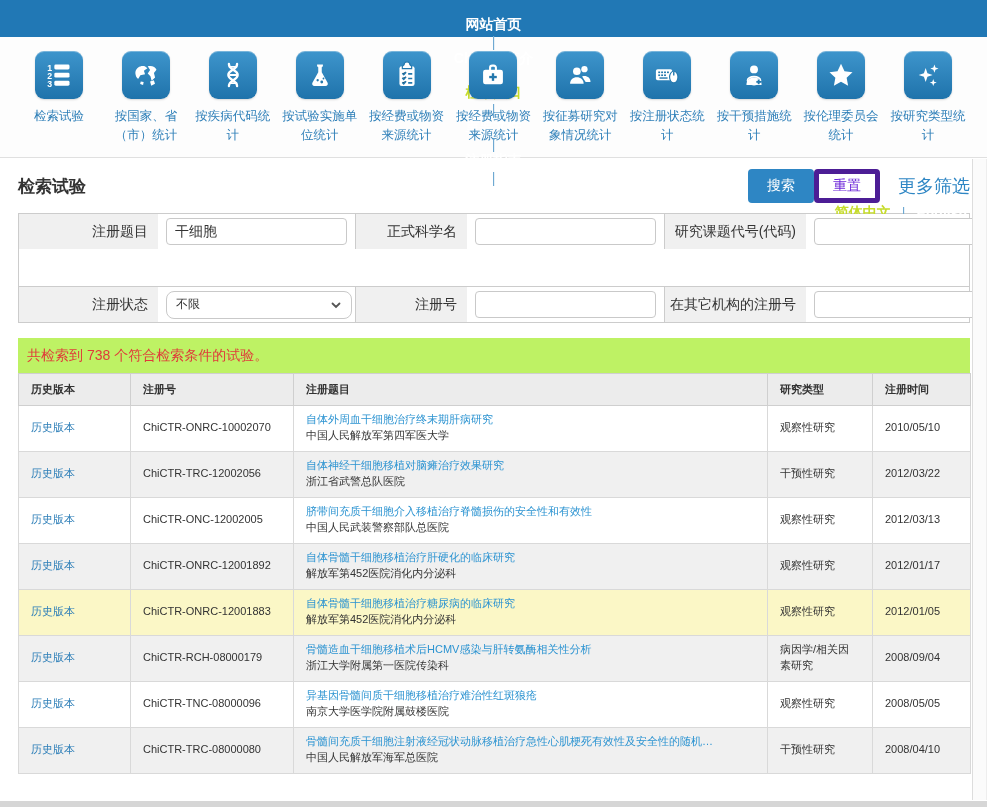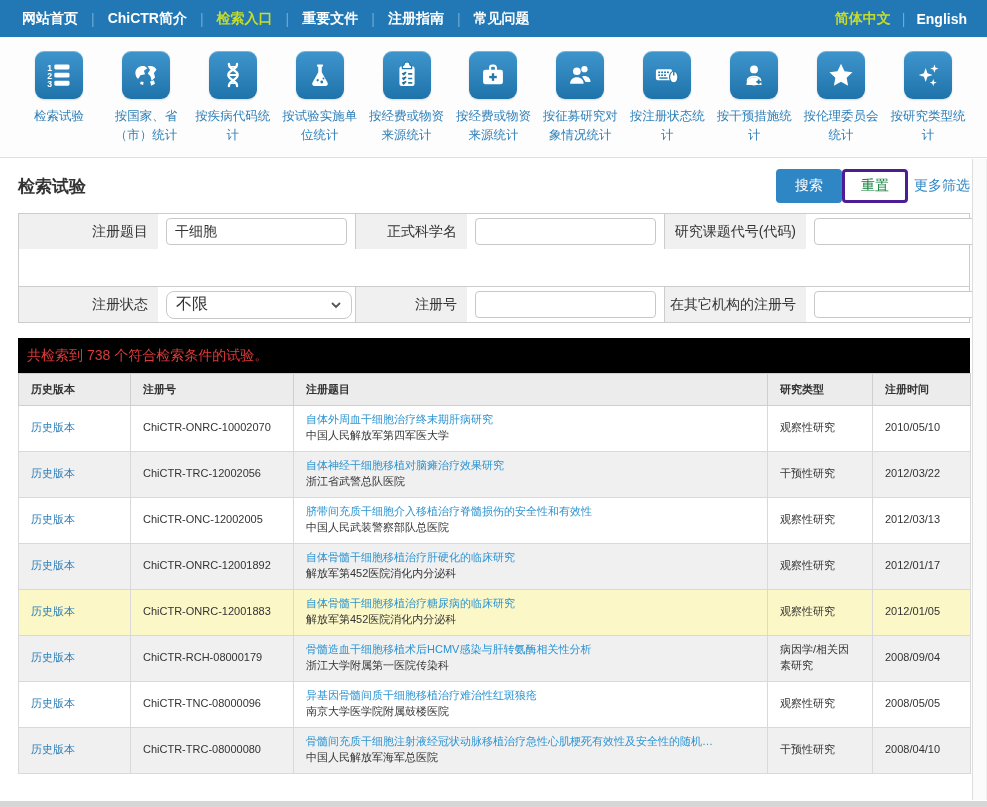--- a/index.html
+++ b/index.html
@@ -2,21 +2,21 @@
 <html><head>
 <meta charset="utf-8">
 <style>
   * { box-sizing: border-box; margin: 0; padding: 0; }
   html,body { width: 987px; height: 807px; overflow: hidden; background:#fff;
     font-family: "Liberation Sans", sans-serif; }
   .page { position: relative; width: 987px; height: 807px; background:#fff; }
 
   
   .nav { height:37px; background:#2178b5; display:flex; align-items:center;
-    padding:4px 20px; color:#fff; font-weight:bold; font-size:14px; }
+    padding:16px 20px; color:#fff; font-weight:bold; font-size:14px;flex-direction:column; }
   .nav-item { cursor:pointer; padding:0 2px; white-space:nowrap; }
   .nav-item.active { color:#c6dc2b; }
   .nav-sep { color:#6fa9d2; font-weight:normal; margin:0 11px; }
   .nav-right { margin-left:auto; display:flex; align-items:center; }
   .lang-cn { color:#c6dc2b; cursor:pointer; }
   .lang-en { color:#fff; cursor:pointer; }
 
   
   .toolbar { display:flex; justify-content:space-between; align-items:flex-start;
     padding:14px 16px 6px; height:121px; background:#fdfdfd; border-bottom:1px solid #e0e0e0; }
@@ -29,39 +29,39 @@
 
   .content { padding:0 17px 0 18px; }
 
   
   .title-row { display:flex; align-items:center; margin:10px 0 9px; height:36px; }
   .page-title { font-size:17px; font-weight:bold; color:#333; }
   .actions { margin-left:auto; display:flex; align-items:center; }
   .btn { width:66px; height:34px; border-radius:4px; font-size:14px; cursor:pointer;
     font-family:inherit; display:flex; align-items:center; justify-content:center; }
   .btn-primary { background:#2e86c4; color:#fff; border:none; }
-  .btn-plain { background:#fff; color:#15803d; border:3px solid #4c1d95; }
-  .link-more { color:#2e86c4; font-size:14px; cursor:pointer; margin-left:6px; white-space:nowrap; }
+  .btn-plain { background:#fff; color:#6d28d9; border:5px solid #4c1d95; }
+  .link-more { color:#2e86c4; font-size:18px; cursor:pointer; margin-left:18px; white-space:nowrap; }
 
   
   .form { border:1px solid #ccc; }
   .form-row { display:grid; grid-template-columns:139px 197px 112px 197px 142px 163px; }
   .form-row + .form-row { border-top:1px solid #ccc;margin-top:37px; }
   .f-label { background:#f0f0f0; display:flex; align-items:center; justify-content:flex-end;
     padding-right:10px; font-size:14px; color:#333; height:35px; border-left:1px solid #ccc; }
   .f-label.first { border-left:none; }
   .f-cell { display:flex; align-items:center; padding-left:8px; background:#fff; }
   .inp { width:181px; height:27px; border:1px solid #c9c9c9; border-radius:4px;
     padding:0 8px; font-size:14px; color:#333; font-family:inherit; outline:none; }
   .sel { width:186px; height:28px; border:1px solid #c9c9c9; border-radius:8px; background:#fff;
     display:flex; align-items:center; justify-content:space-between; padding:0 9px;
-    font-size:16px; color:#333; cursor:pointer; }
-
-  
-  .msg { margin-top:15px; background:#000000; color:#e03a3a; font-size:14px;
+    font-size:12px; color:#333; cursor:pointer; }
+
+  
+  .msg { margin-top:15px; background:#bef264; color:#e03a3a; font-size:14px;
     padding:9px 9px; line-height:1.2; }
 
   
   table { width:952px; border-collapse:collapse; font-size:11px; table-layout:fixed; }
   th { background:#ececec; font-weight:bold; color:#333; text-align:left;
     padding:8px 12px; border:1px solid #cfcfcf; }
   td { padding:5px 12px; border:1px solid #d9d9d9; vertical-align:middle;
     color:#333; line-height:1.45; height:46px; }
   tr.even td { background:#f0f0f0; }
   tr.hl td { background:#fbf7c6; }

